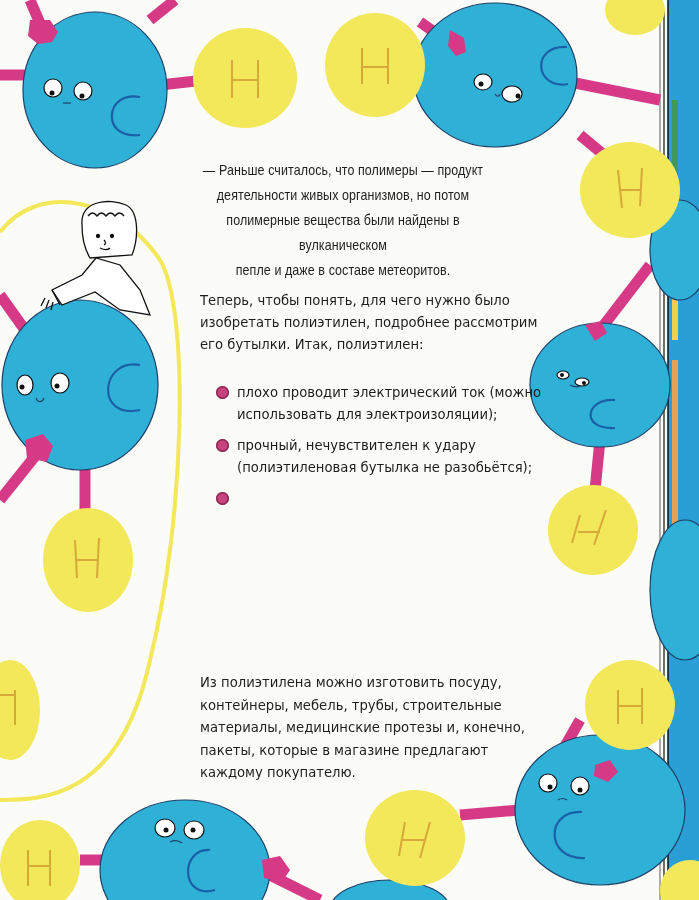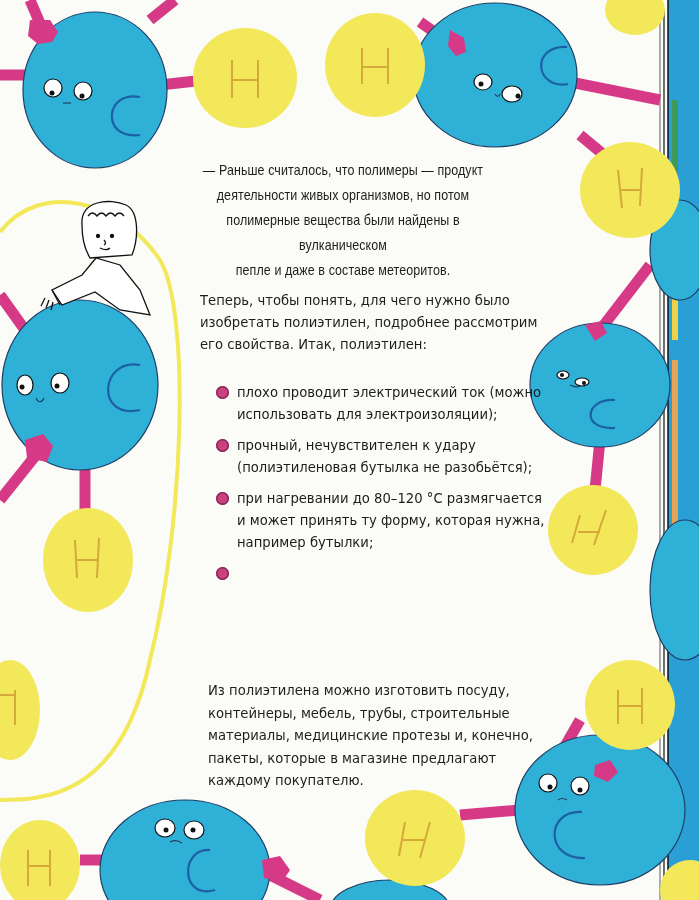--- a/index.html
+++ b/index.html
@@ -185,35 +185,31 @@
     </g>
   </svg>
 
   <div class="text-block quote">
     <div>— Раньше считалось, что полимеры — продукт</div>
     <div>деятельности живых организмов, но потом</div>
     <div>полимерные вещества были найдены в вулканическом</div>
     <div>пепле и даже в составе метеоритов.</div>
   </div>
 
-  <p class="text-block intro" style="margin:0">Теперь, чтобы понять, для чего нужно было изобретать полиэтилен, подробнее рассмотрим его свойства. Итак, полиэтилен:</p>
+  <p class="text-block intro" style="margin:0">Теперь, чтобы понять, для чего нужно было изобретать полиэтилен, подробнее рассмотрим его бутылки. Итак, полиэтилен:</p>
 
   <ul class="props">
     <li>
       <span class="bullet"></span>
       <span>плохо проводит электрический ток (можно использовать для электроизоляции);</span>
     </li>
     <li>
       <span class="bullet"></span>
       <span>прочный, нечувствителен к удару (полиэтиленовая бутылка не разобьётся);</span>
     </li>
     <li>
       <span class="bullet"></span>
-      <span>при нагревании до 80–120 °C размягчается и может принять ту форму, которая нужна, например бутылки;</span>
-    </li>
-    <li>
-      <span class="bullet"></span>
     </li>
   </ul>
 
-  <p class="text-block outro" style="margin:8px">Из полиэтилена можно изготовить посуду, контейнеры, мебель, трубы, строительные материалы, медицинские протезы и, конечно, пакеты, которые в магазине предлагают каждому покупателю.</p>
+  <p class="text-block outro" style="margin:0">Из полиэтилена можно изготовить посуду, контейнеры, мебель, трубы, строительные материалы, медицинские протезы и, конечно, пакеты, которые в магазине предлагают каждому покупателю.</p>
 
 </div>
 
 </body></html>

